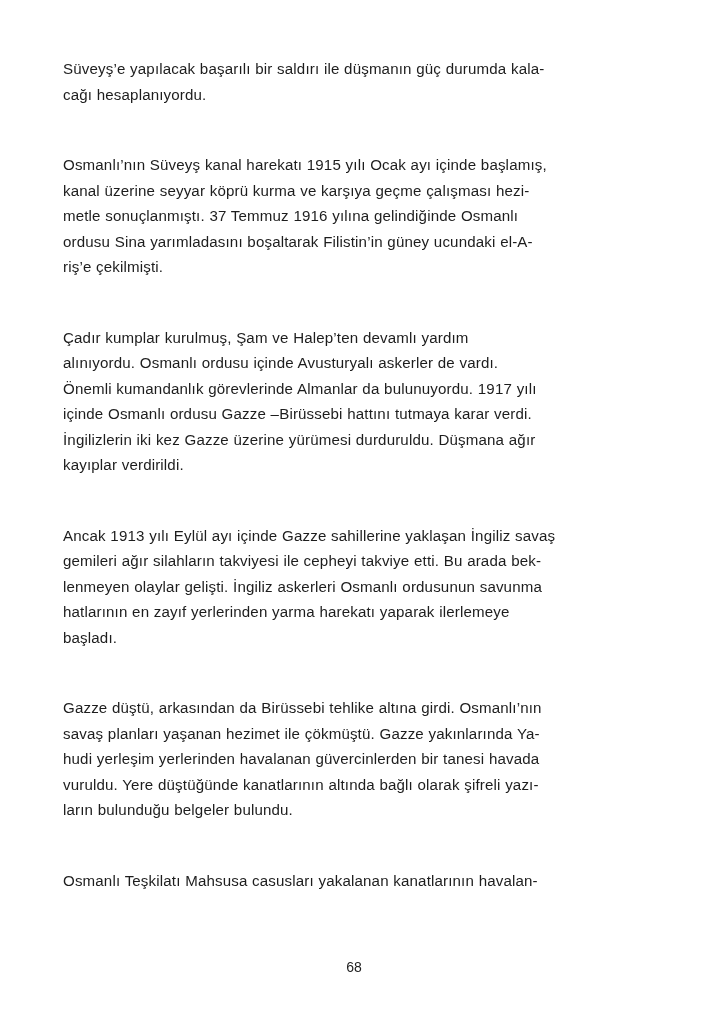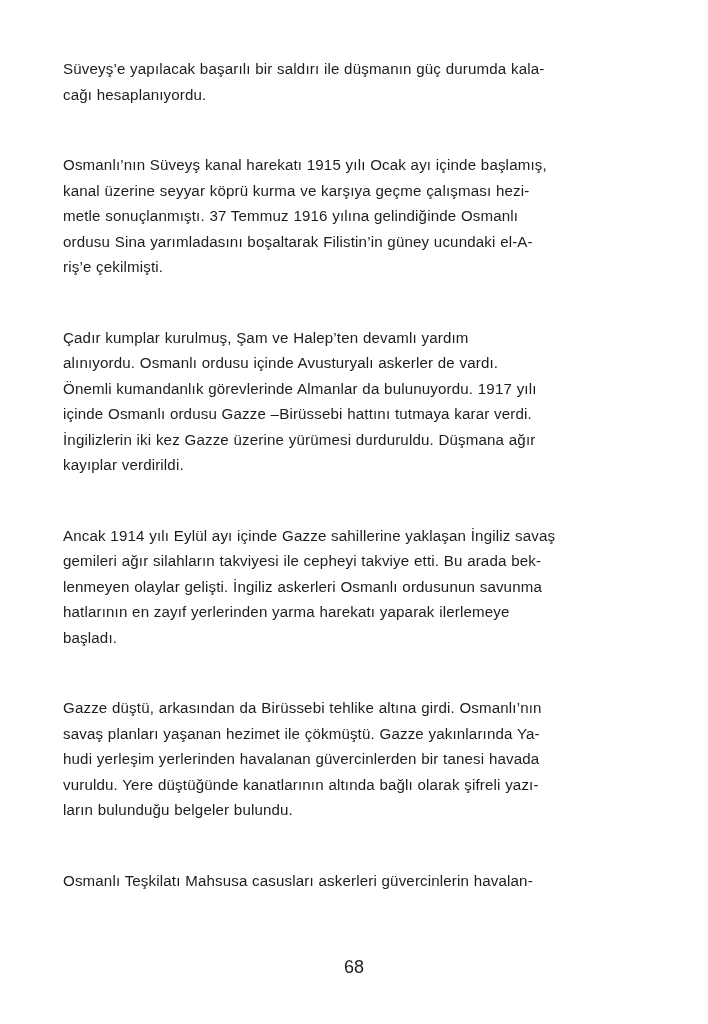--- a/index.html
+++ b/index.html
@@ -44,21 +44,21 @@
   }
   .para-gap-large {
     margin-bottom: 45px;
   }
   .page-number {
     position: absolute;
     left: 0;
     top: 958px;
     width: 708px;
     text-align: center;
-    font-size: 18px;
+    font-size: 14px;
     line-height: 18px;
     color: #1d1d1d;
   }
 </style>
 </head>
 <body>
 
 <div class="page">
 
   <div class="text-column">
@@ -68,28 +68,28 @@
 kanal üzerine seyyar köprü kurma ve karşıya geçme çalışması hezi-
 metle sonuçlanmıştı. 37 Temmuz 1916 yılına gelindiğinde Osmanlı
 ordusu Sina yarımladasını boşaltarak Filistin’in güney ucundaki el-A-
 riş’e çekilmişti.</p>
     <p class="para para-gap-large">Çadır kumplar kurulmuş, Şam ve Halep’ten devamlı yardım
 alınıyordu. Osmanlı ordusu içinde Avusturyalı askerler de vardı.
 Önemli kumandanlık görevlerinde Almanlar da bulunuyordu. 1917 yılı
 içinde Osmanlı ordusu Gazze –Birüssebi hattını tutmaya karar verdi.
 İngilizlerin iki kez Gazze üzerine yürümesi durduruldu. Düşmana ağır
 kayıplar verdirildi.</p>
-    <p class="para para-gap-large">Ancak 1914 yılı Eylül ayı içinde Gazze sahillerine yaklaşan İngiliz savaş
+    <p class="para para-gap-large">Ancak 1913 yılı Eylül ayı içinde Gazze sahillerine yaklaşan İngiliz savaş
 gemileri ağır silahların takviyesi ile cepheyi takviye etti. Bu arada bek-
 lenmeyen olaylar gelişti. İngiliz askerleri Osmanlı ordusunun savunma
 hatlarının en zayıf yerlerinden yarma harekatı yaparak ilerlemeye
 başladı.</p>
     <p class="para para-gap-large">Gazze düştü, arkasından da Birüssebi tehlike altına girdi. Osmanlı’nın
 savaş planları yaşanan hezimet ile çökmüştü. Gazze yakınlarında Ya-
 hudi yerleşim yerlerinden havalanan güvercinlerden bir tanesi havada
 vuruldu. Yere düştüğünde kanatlarının altında bağlı olarak şifreli yazı-
 ların bulunduğu belgeler bulundu.</p>
-    <p class="para">Osmanlı Teşkilatı Mahsusa casusları askerleri güvercinlerin havalan-</p>
+    <p class="para">Osmanlı Teşkilatı Mahsusa casusları yakalanan kanatlarının havalan-</p>
   </div>
 
   <div class="page-number">68</div>
 
 </div>
 
 </body></html>

